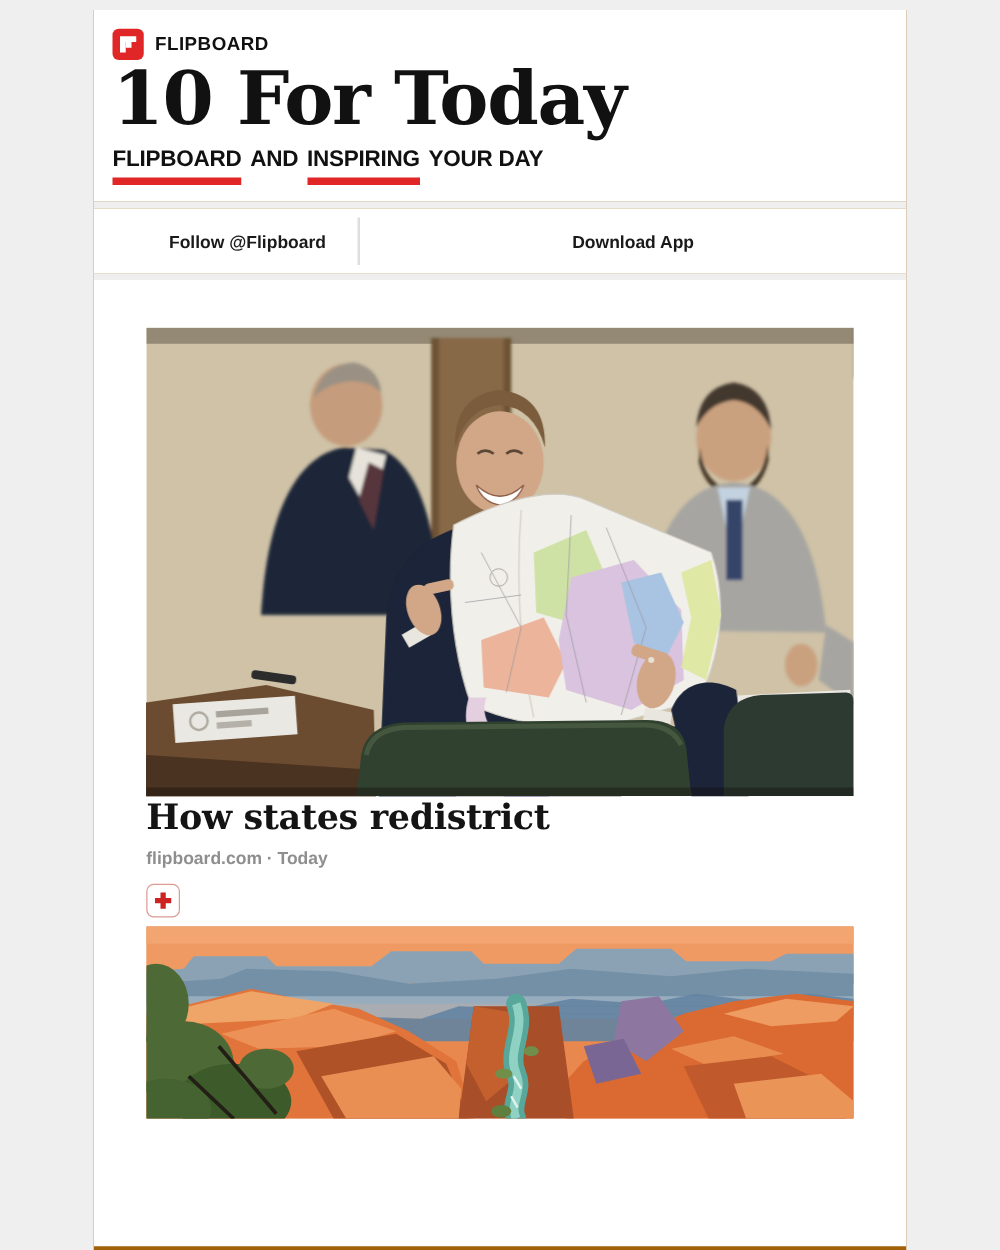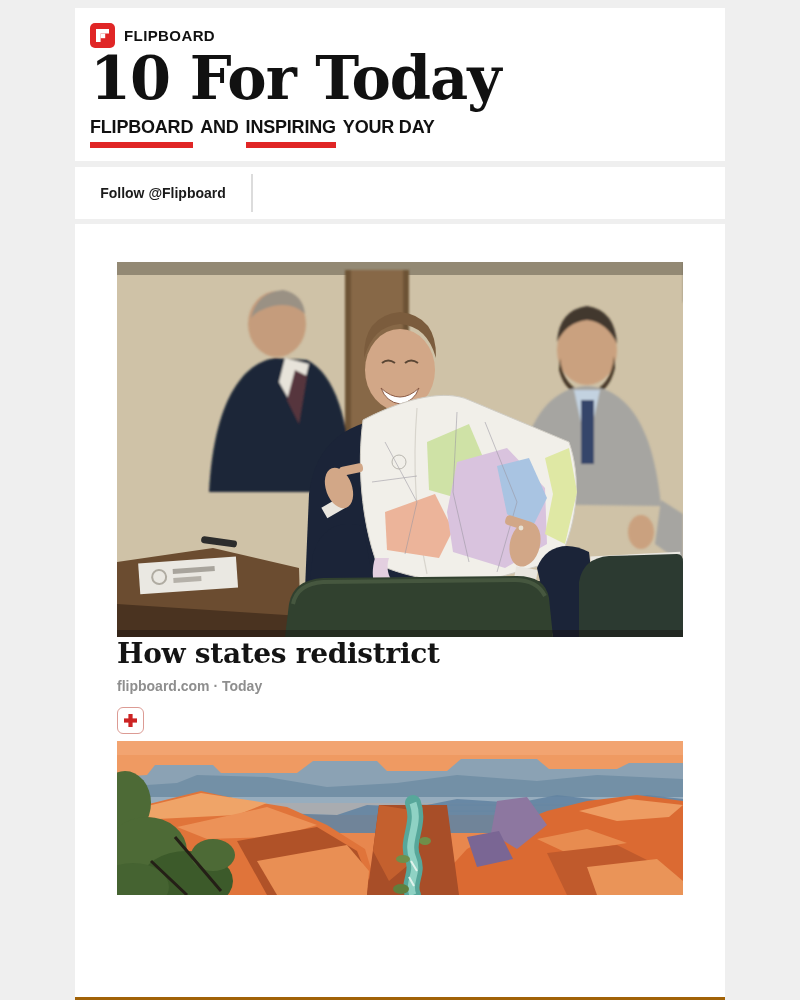--- a/index.html
+++ b/index.html
@@ -29,21 +29,21 @@
   }
   .tagline { display:flex; gap:7px; margin-top:8px; align-items:flex-start; }
   .tagline span {
     font-weight:bold; font-size:18px; letter-spacing:-0.2px; color:#111;
     line-height:20px; padding-bottom:5px;
   }
   .tagline span.u { border-bottom:6px solid #e02626; }
 
   
   .strip { height:6px; background:#efefef; }
-  .nav { height:52px; display:flex; align-items:stretch; }
+  .nav { height:52px; display:flex; align-items:stretch;padding-left:35px; }
   .nav-cell {
     display:flex; align-items:center; justify-content:center;
     font-weight:bold; font-size:14px; color:#1a1a1a; cursor:pointer;
   }
   .nav-cell.c1 { width:176px; }
   .nav-cell.c2 { width:305px; }
   .nav-cell.c3 { flex:1; }
   .vdiv { width:1px; background:#dcdcdc; margin:7px 0; }
 
   
@@ -93,20 +93,21 @@
       <span>YOUR DAY</span>
     </div>
   </div>
 
   <div class="strip"></div>
 
   <div class="nav block">
     <div class="nav-cell c1">Follow @Flipboard</div>
     <div class="vdiv"></div>
     <div class="vdiv"></div>
+    <div class="nav-cell c3">Download App</div>
   </div>
 
   <div class="strip" style="height:5px"></div>
 
   <div class="main block">
 
     <div class="photo-frame">
       <svg width="566" height="375" viewBox="0 0 566 375">
         <defs>
             <filter id="pb" x="-5%" y="-5%" width="110%" height="110%">

